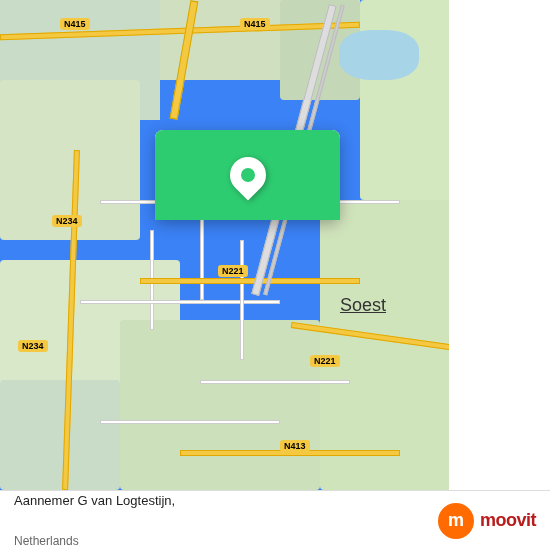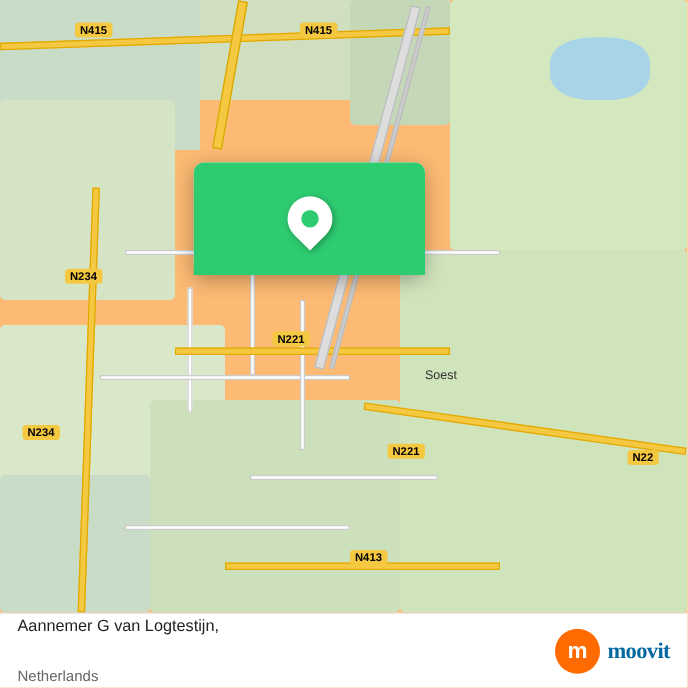--- a/index.html
+++ b/index.html
@@ -6,23 +6,23 @@
 
     body {
       width: 550px;
       height: 550px;
       overflow: hidden;
       font-family: Arial, sans-serif;
       position: relative;
     }
 
     #map-container {
-      width: 550px;
+      width: 449px;
       height: 490px;
-      background-color: #fdba74;
+      background-color: #3b82f6;
       position: relative;
       overflow: hidden;
     }
 
     
     .road {
       position: absolute;
       background: #ffffff;
       border: 1px solid #ccc;
     }
@@ -55,23 +55,24 @@
     .water {
       position: absolute;
       background: #a8d4e8;
       border-radius: 50%;
     }
 
     
     .town-label {
       position: absolute;
       color: #333;
-      font-size: 10px;
+      font-size: 18px;
       font-weight: 500;
       z-index: 5;
+      text-decoration: underline;
     }
 
     
     #popup-card {
       position: absolute;
       top: 130px;
       left: 155px;
       width: 185px;
       background: white;
       border-radius: 8px;
@@ -152,23 +153,22 @@
       align-items: center;
       justify-content: center;
       color: white;
       font-size: 18px;
       font-weight: bold;
     }
 
     #moovit-text {
       font-size: 18px;
       font-weight: bold;
-      color: #0369a1;
+      color: #b91c1c;
       letter-spacing: -0.5px;
-      font-family: Liberation Serif, serif;
     }
 
     #place-name {
       font-size: 13px;
       color: #222;
       font-weight: 500;
     }
 
     #place-country {
       font-size: 12px;

